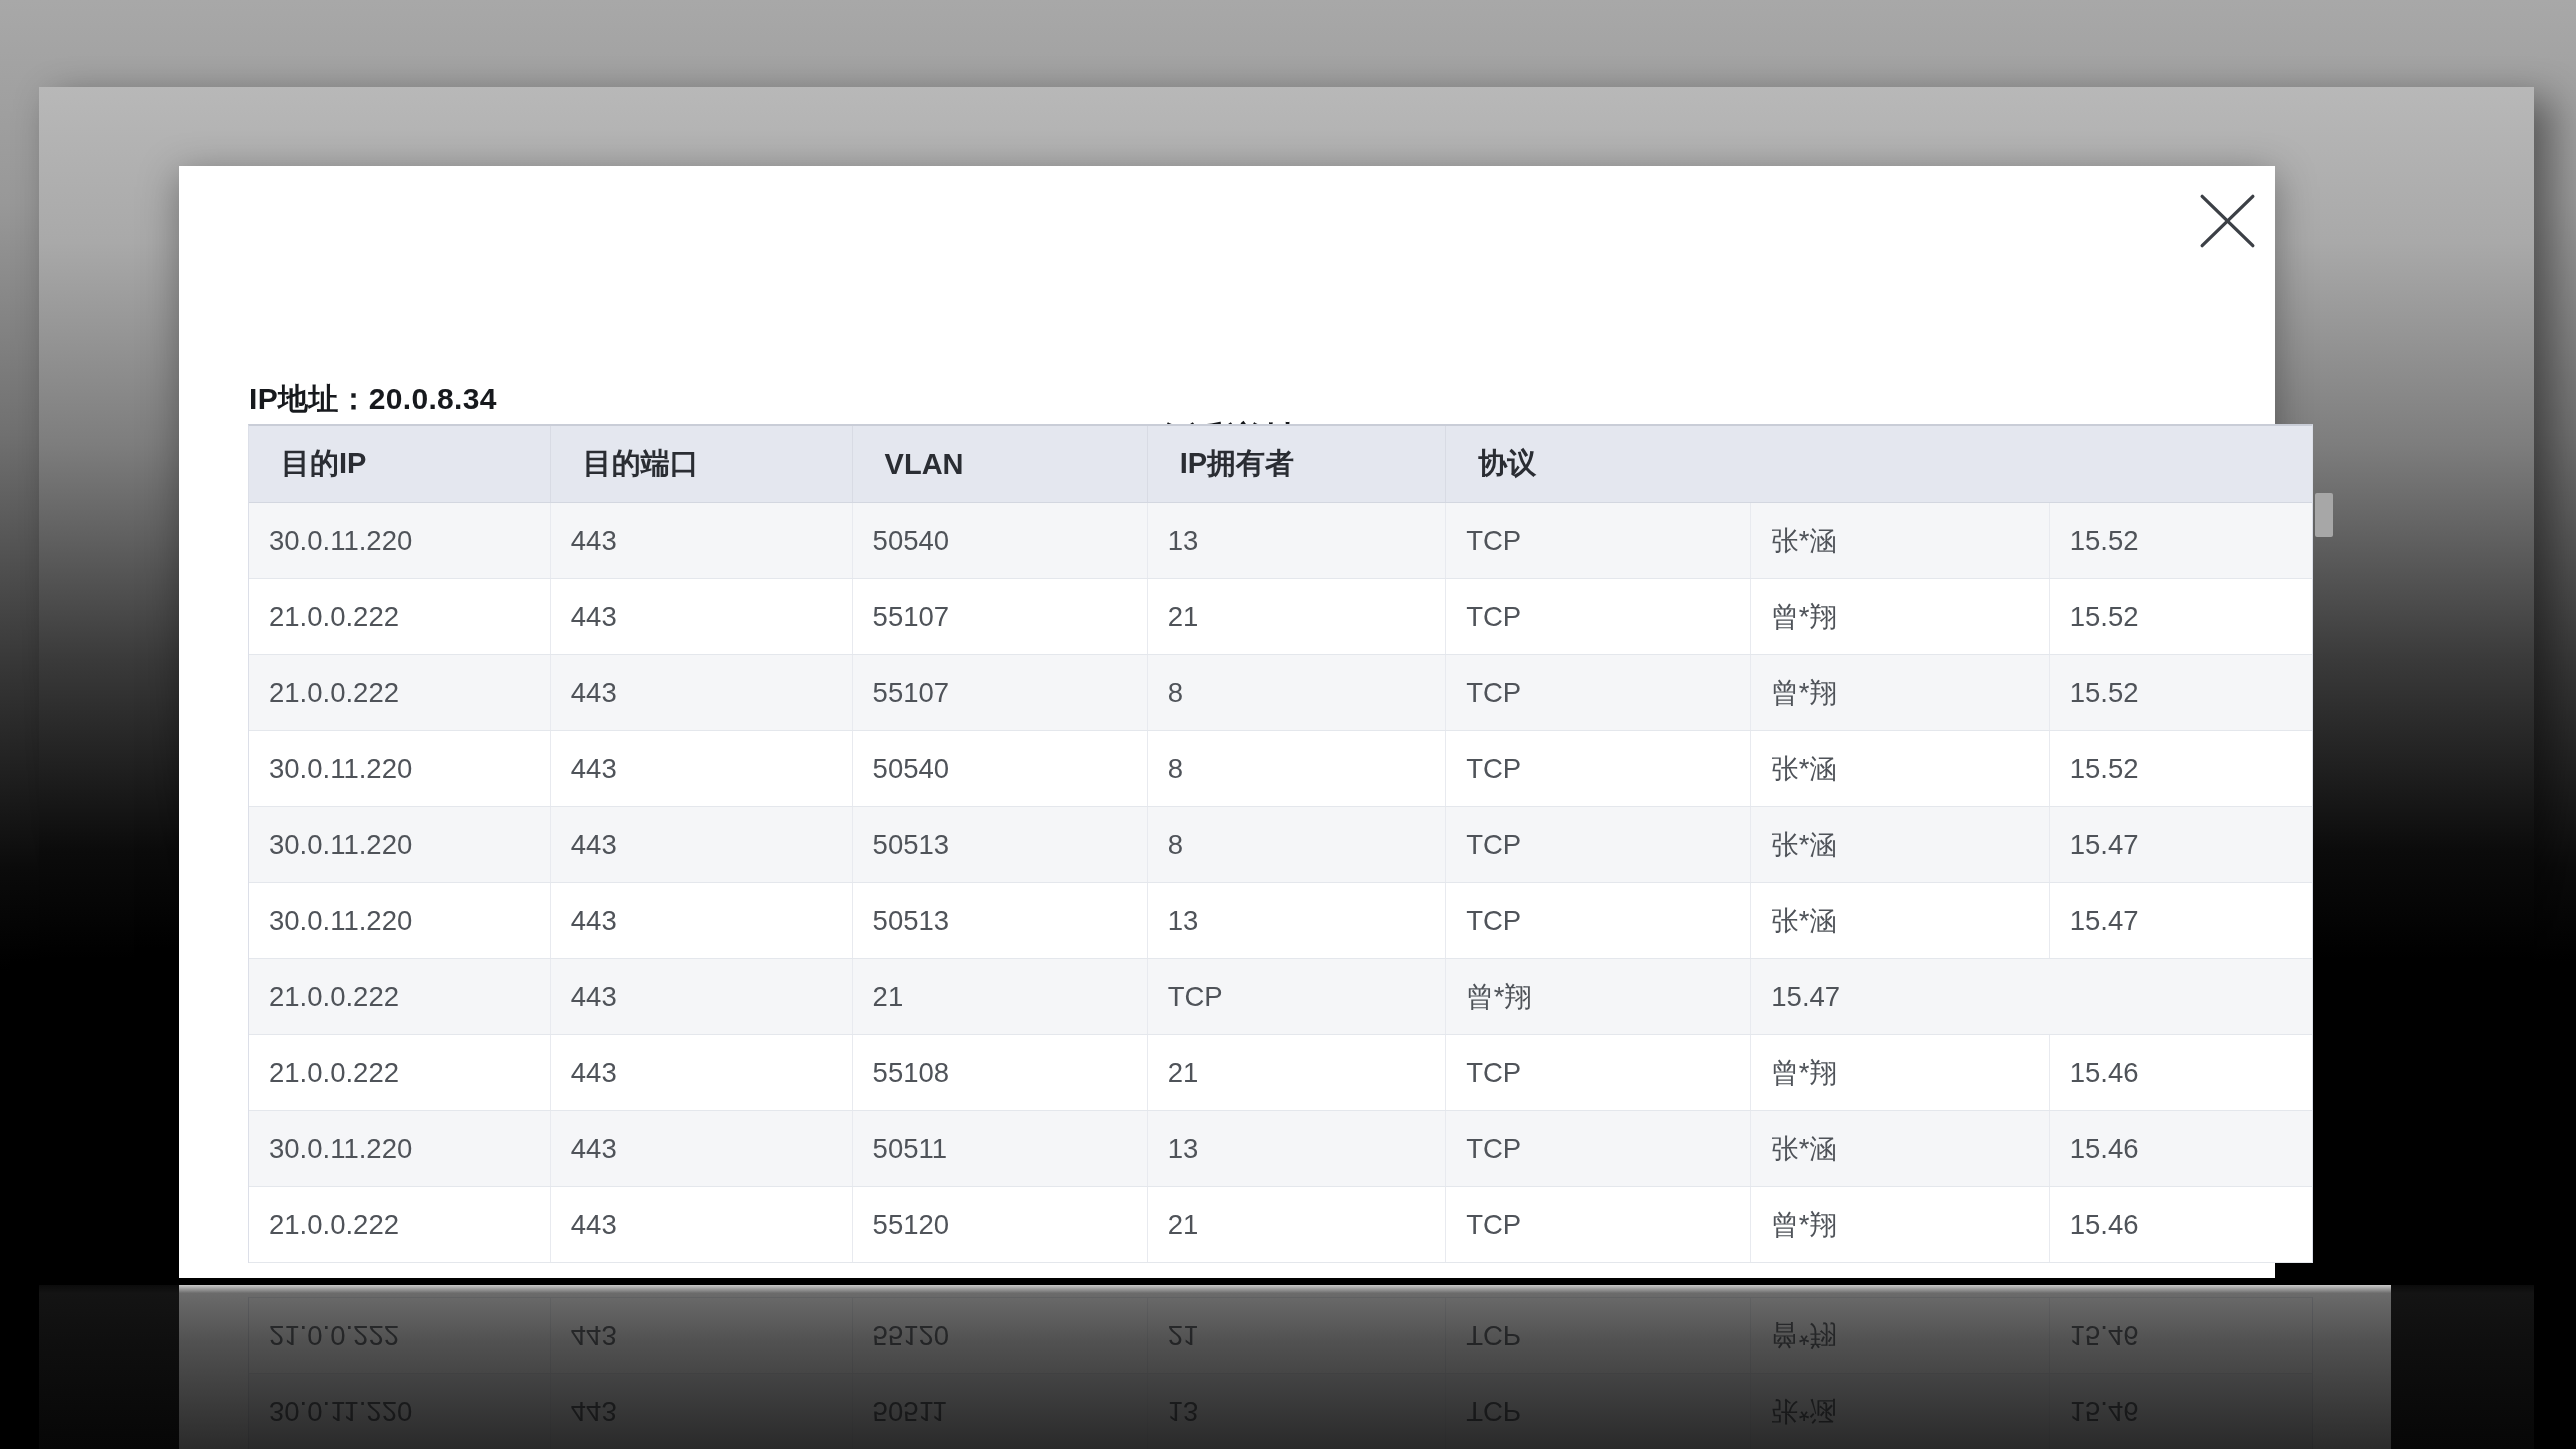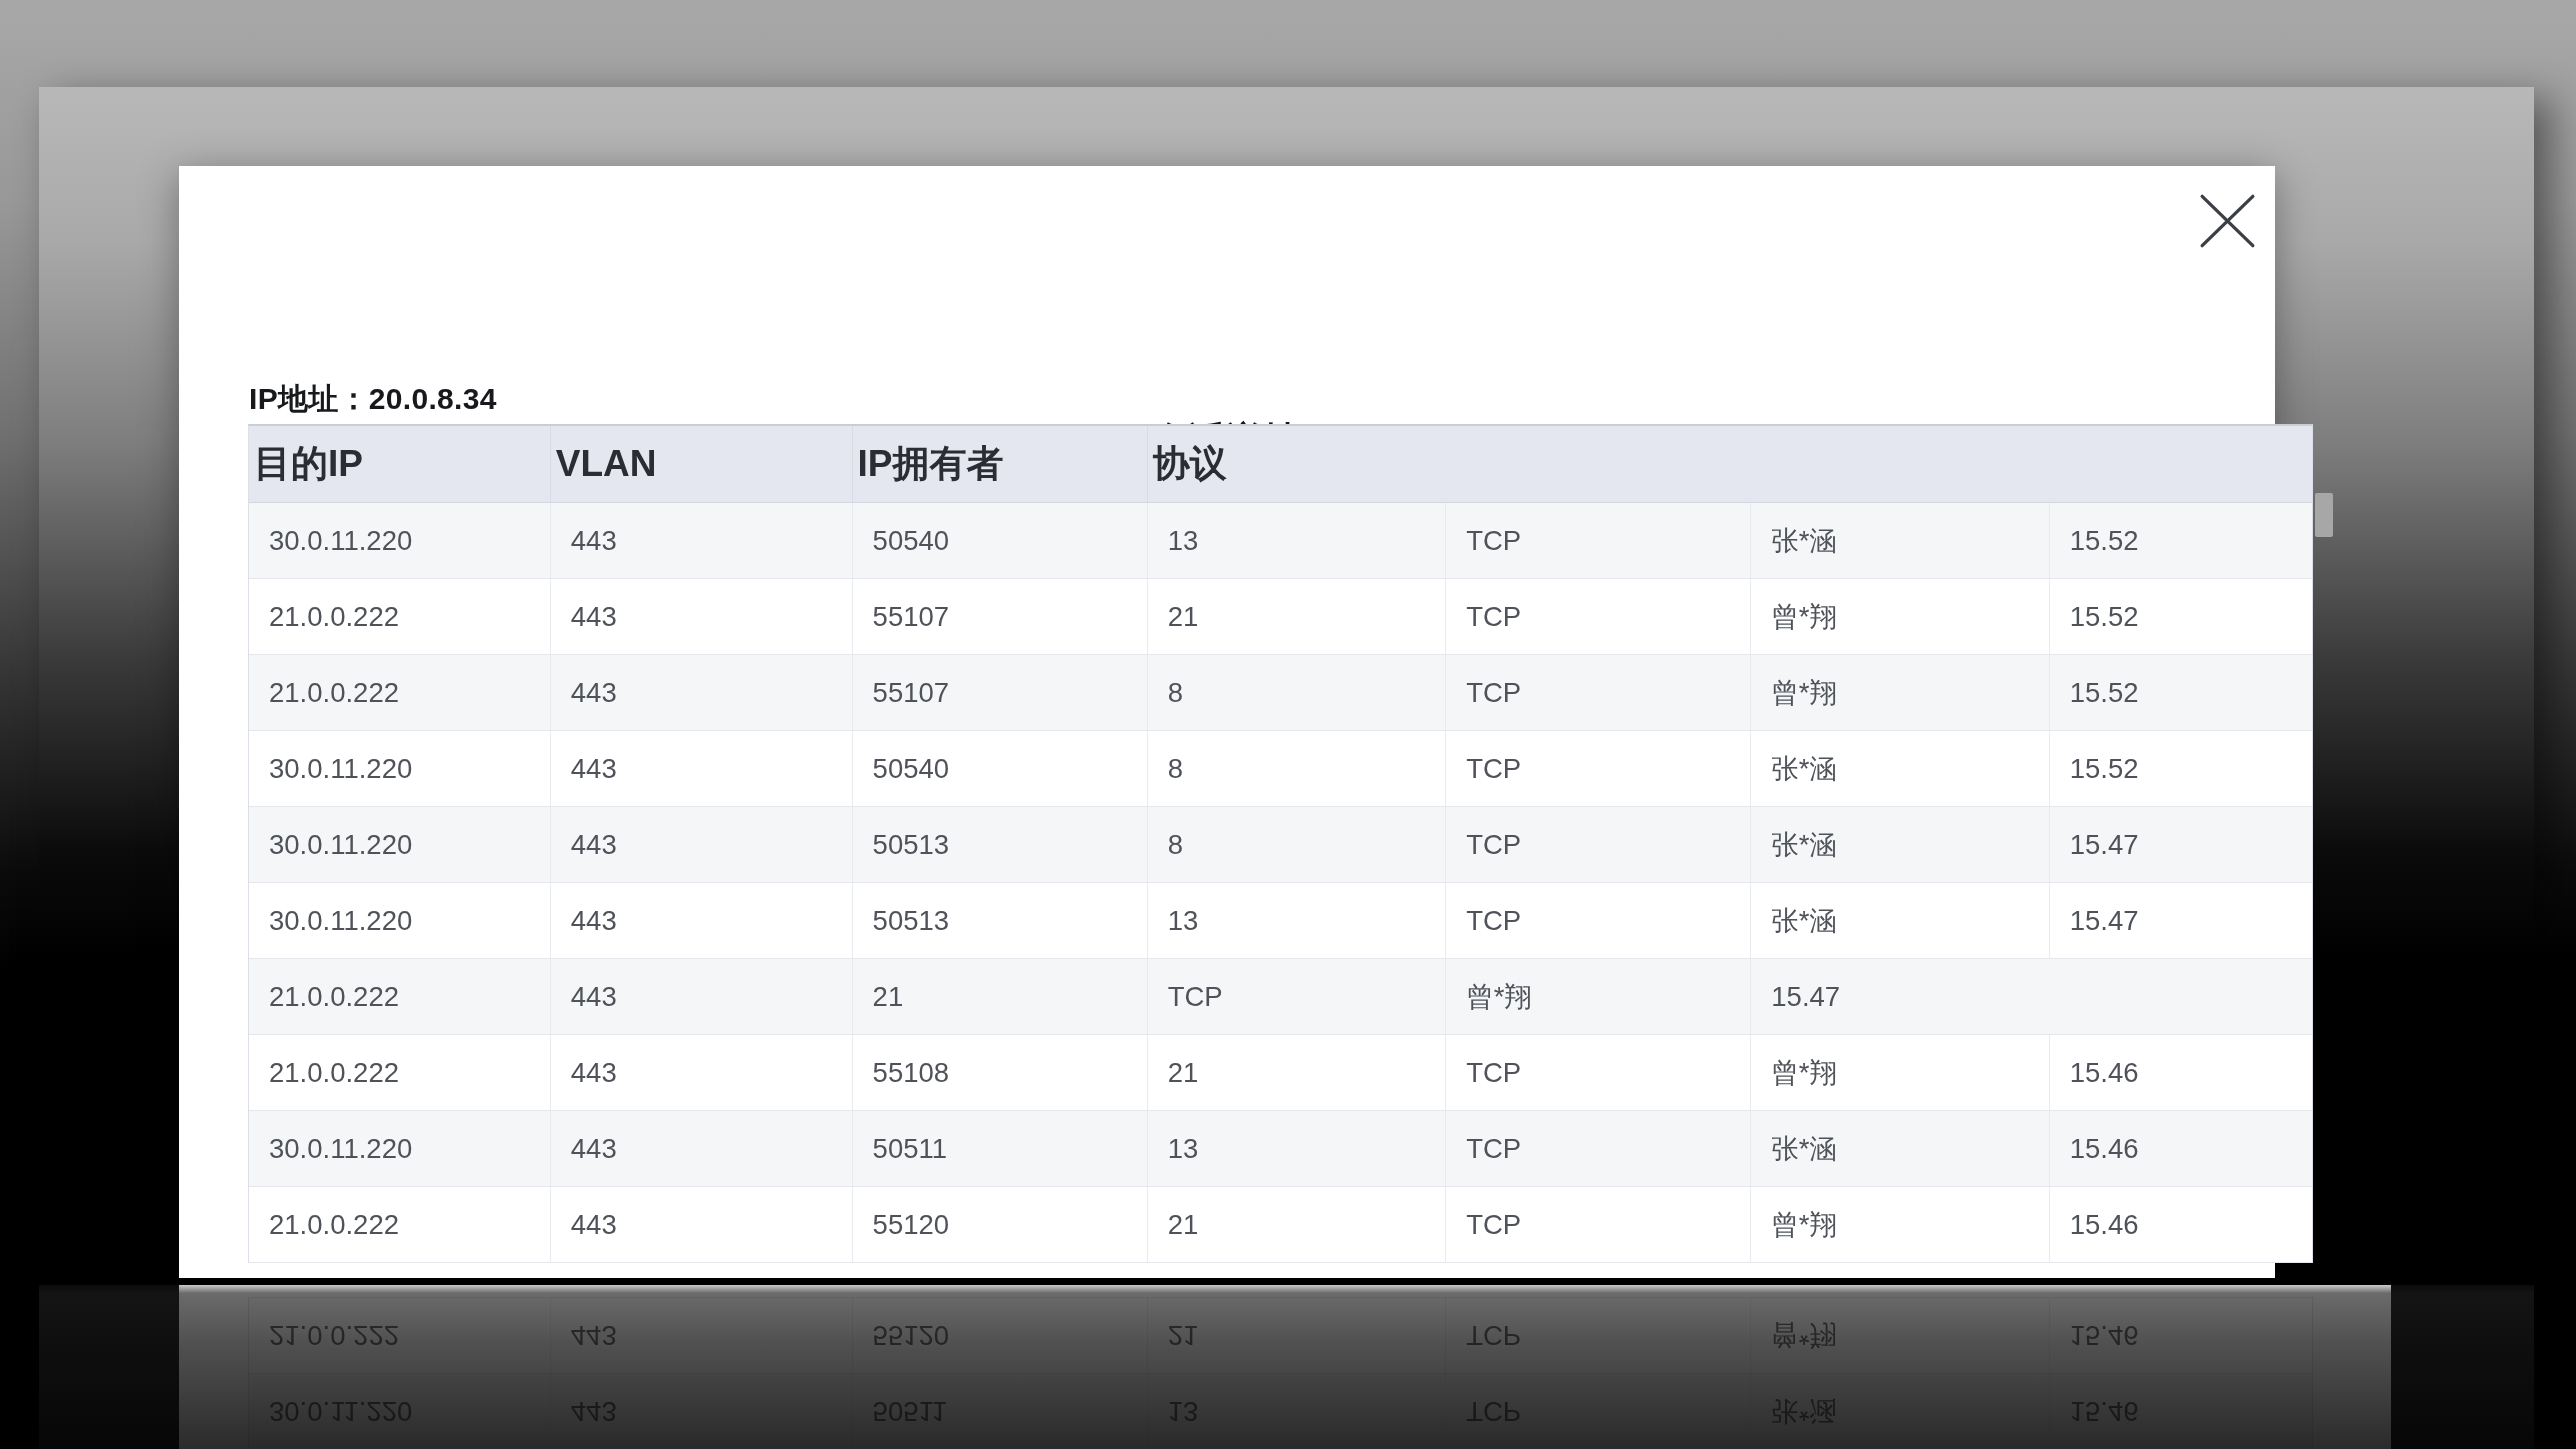--- a/index.html
+++ b/index.html
@@ -61,22 +61,22 @@
   }
   .thead {
     display: grid;
     grid-template-columns: 450fr 450fr 440fr 445fr 455fr 445fr 391fr;
     height: 77px;
     background: #e4e7ef;
     border-bottom: 0.7px solid #d3d7e0;
   }
   .thead .tcell {
     display: flex; align-items: center;
-    padding-left: 5px;
-    font-size: 37px; font-weight: bold; color: #2a2d33;
+    padding-left: 32px;
+    font-size: 29px; font-weight: bold; color: #2a2d33;
     border-right: 0.7px solid #d8dbe4;
     white-space: nowrap; overflow: hidden;
   }
   .thead .tcell:last-child { border-right: none; }
   .tbody .trow {
     display: grid;
     grid-template-columns: 450fr 450fr 440fr 445fr 455fr 445fr 391fr;
     height: 76px;
     background: #ffffff;
     border-bottom: 0.7px solid #e4e7ec;
@@ -144,20 +144,21 @@
       <div class="modal-title" style="top:250px;">会话详情</div>
 
       <div class="ip-line">
         <span>IP地址：</span><span>20.0.8.34</span>
       </div>
 
       <div class="table-area">
         <div class="tablegrid">
           <div class="thead">
               <div class="tcell">目的IP</div>
+              <div class="tcell">目的端口</div>
               <div class="tcell">VLAN</div>
               <div class="tcell">IP拥有者</div>
               <div class="tcell">协议</div>
             </div>
           <div class="tbody">
               <div class="trow">
                 <div class="tcell">30.0.11.220</div>
                 <div class="tcell">443</div>
                 <div class="tcell">50540</div>
                 <div class="tcell">13</div>

